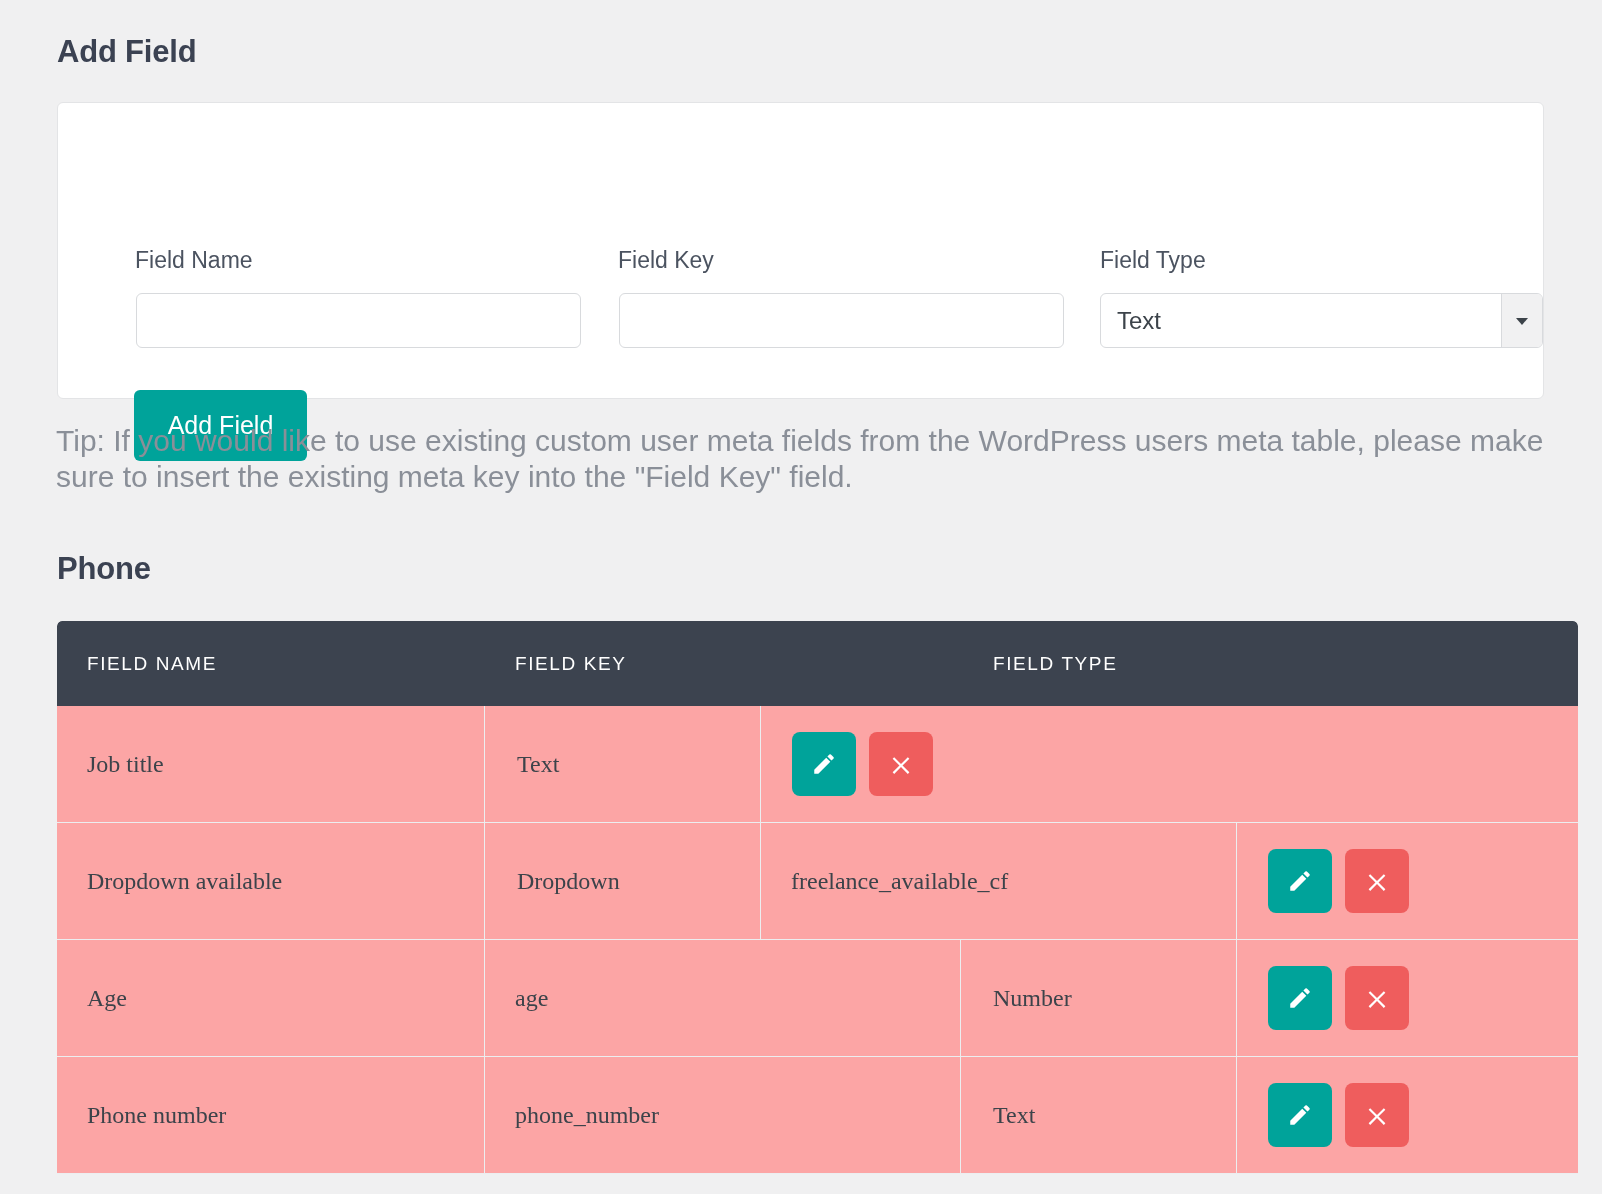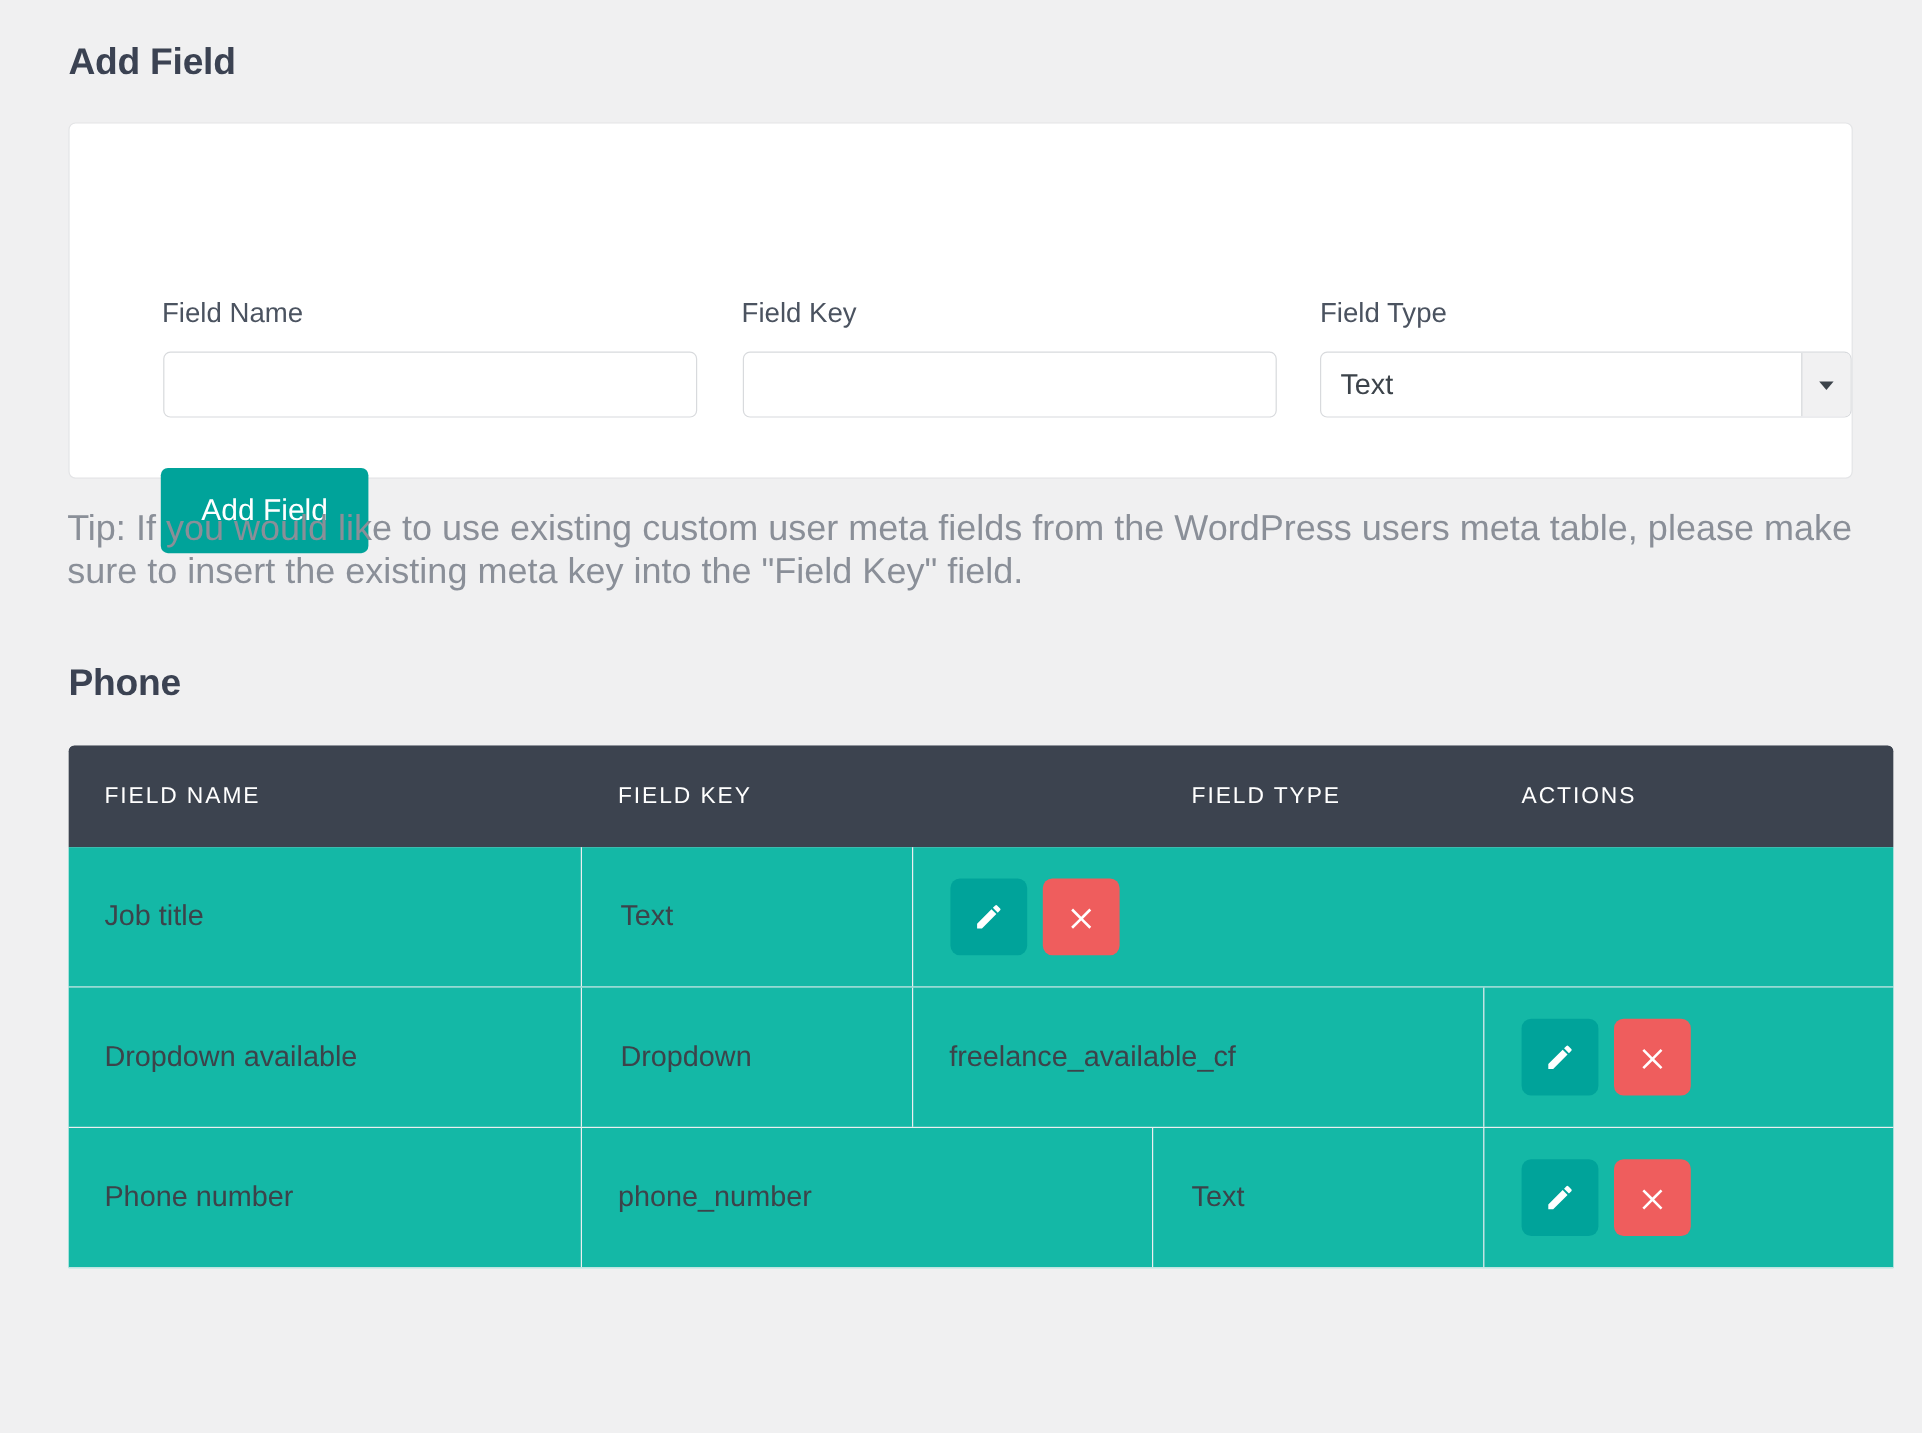--- a/index.html
+++ b/index.html
@@ -172,21 +172,22 @@
     color: #ffffff;
     font-size: 19px;
     letter-spacing: 1.6px;
     text-transform: uppercase;
     box-sizing: border-box;
   }
   .row {
     display: flex;
     height: 116px;
     border-bottom: 1px solid #eceef0;
-    background: #14b8a6;
+    background: #fca5a5;
+    font-family: Liberation Serif, serif;
   }
   .td {
     display: flex;
     align-items: center;
     box-sizing: border-box;
     font-size: 24px;
     color: #3c434a;
     border-right: 1px solid #eceef0;
   }
   .td:last-child { border-right: none; }
@@ -250,21 +251,20 @@
 
   <div class="tip">Tip: If you would like to use existing custom user meta fields from the WordPress users meta table, please make sure to insert the existing meta key into the "Field Key" field.</div>
 
   <div class="section-title" id="fieldsTitle">Phone</div>
 
   <div class="table">
     <div class="thead">
       <div class="th c1">FIELD NAME</div>
       <div class="th c2">FIELD KEY</div>
       <div class="th c3">FIELD TYPE</div>
-      <div class="th c4">ACTIONS</div>
     </div>
 
     <div id="tbody">
         <div class="row">
           <div class="td c1">Job title</div>
           <div class="td c3">Text</div>
           <div class="td c4">
             <div class="actions">
               <button class="act-btn act-edit">
                 <span>
@@ -300,20 +300,43 @@
                 <span>
                   <svg width="26" height="26" viewBox="0 0 24 24" aria-hidden="true">
                     <path fill="#ffffff" d="M18.3 5.71 12 12.01l-6.3-6.3-1.4 1.41 6.29 6.3-6.3 6.3 1.41 1.41 6.3-6.3 6.3 6.3 1.41-1.41-6.3-6.3 6.3-6.3z"></path>
                   </svg>
                 </span>
               </button>
             </div>
           </div>
         </div>
         <div class="row">
+          <div class="td c1">Age</div>
+          <div class="td c2">age</div>
+          <div class="td c3">Number</div>
+          <div class="td c4">
+            <div class="actions">
+              <button class="act-btn act-edit">
+                <span>
+                  <svg width="26" height="26" viewBox="0 0 24 24" aria-hidden="true">
+                    <path fill="#ffffff" d="M3 17.25V21h3.75L17.81 9.94l-3.75-3.75L3 17.25zM20.71 7.04a1 1 0 0 0 0-1.41l-2.34-2.34a1 1 0 0 0-1.41 0l-1.83 1.83 3.75 3.75 1.83-1.83z"></path>
+                  </svg>
+                </span>
+              </button>
+              <button class="act-btn act-delete">
+                <span>
+                  <svg width="26" height="26" viewBox="0 0 24 24" aria-hidden="true">
+                    <path fill="#ffffff" d="M18.3 5.71 12 12.01l-6.3-6.3-1.4 1.41 6.29 6.3-6.3 6.3 1.41 1.41 6.3-6.3 6.3 6.3 1.41-1.41-6.3-6.3 6.3-6.3z"></path>
+                  </svg>
+                </span>
+              </button>
+            </div>
+          </div>
+        </div>
+        <div class="row">
           <div class="td c1">Phone number</div>
           <div class="td c2">phone_number</div>
           <div class="td c3">Text</div>
           <div class="td c4">
             <div class="actions">
               <button class="act-btn act-edit">
                 <span>
                   <svg width="26" height="26" viewBox="0 0 24 24" aria-hidden="true">
                     <path fill="#ffffff" d="M3 17.25V21h3.75L17.81 9.94l-3.75-3.75L3 17.25zM20.71 7.04a1 1 0 0 0 0-1.41l-2.34-2.34a1 1 0 0 0-1.41 0l-1.83 1.83 3.75 3.75 1.83-1.83z"></path>
                   </svg>

